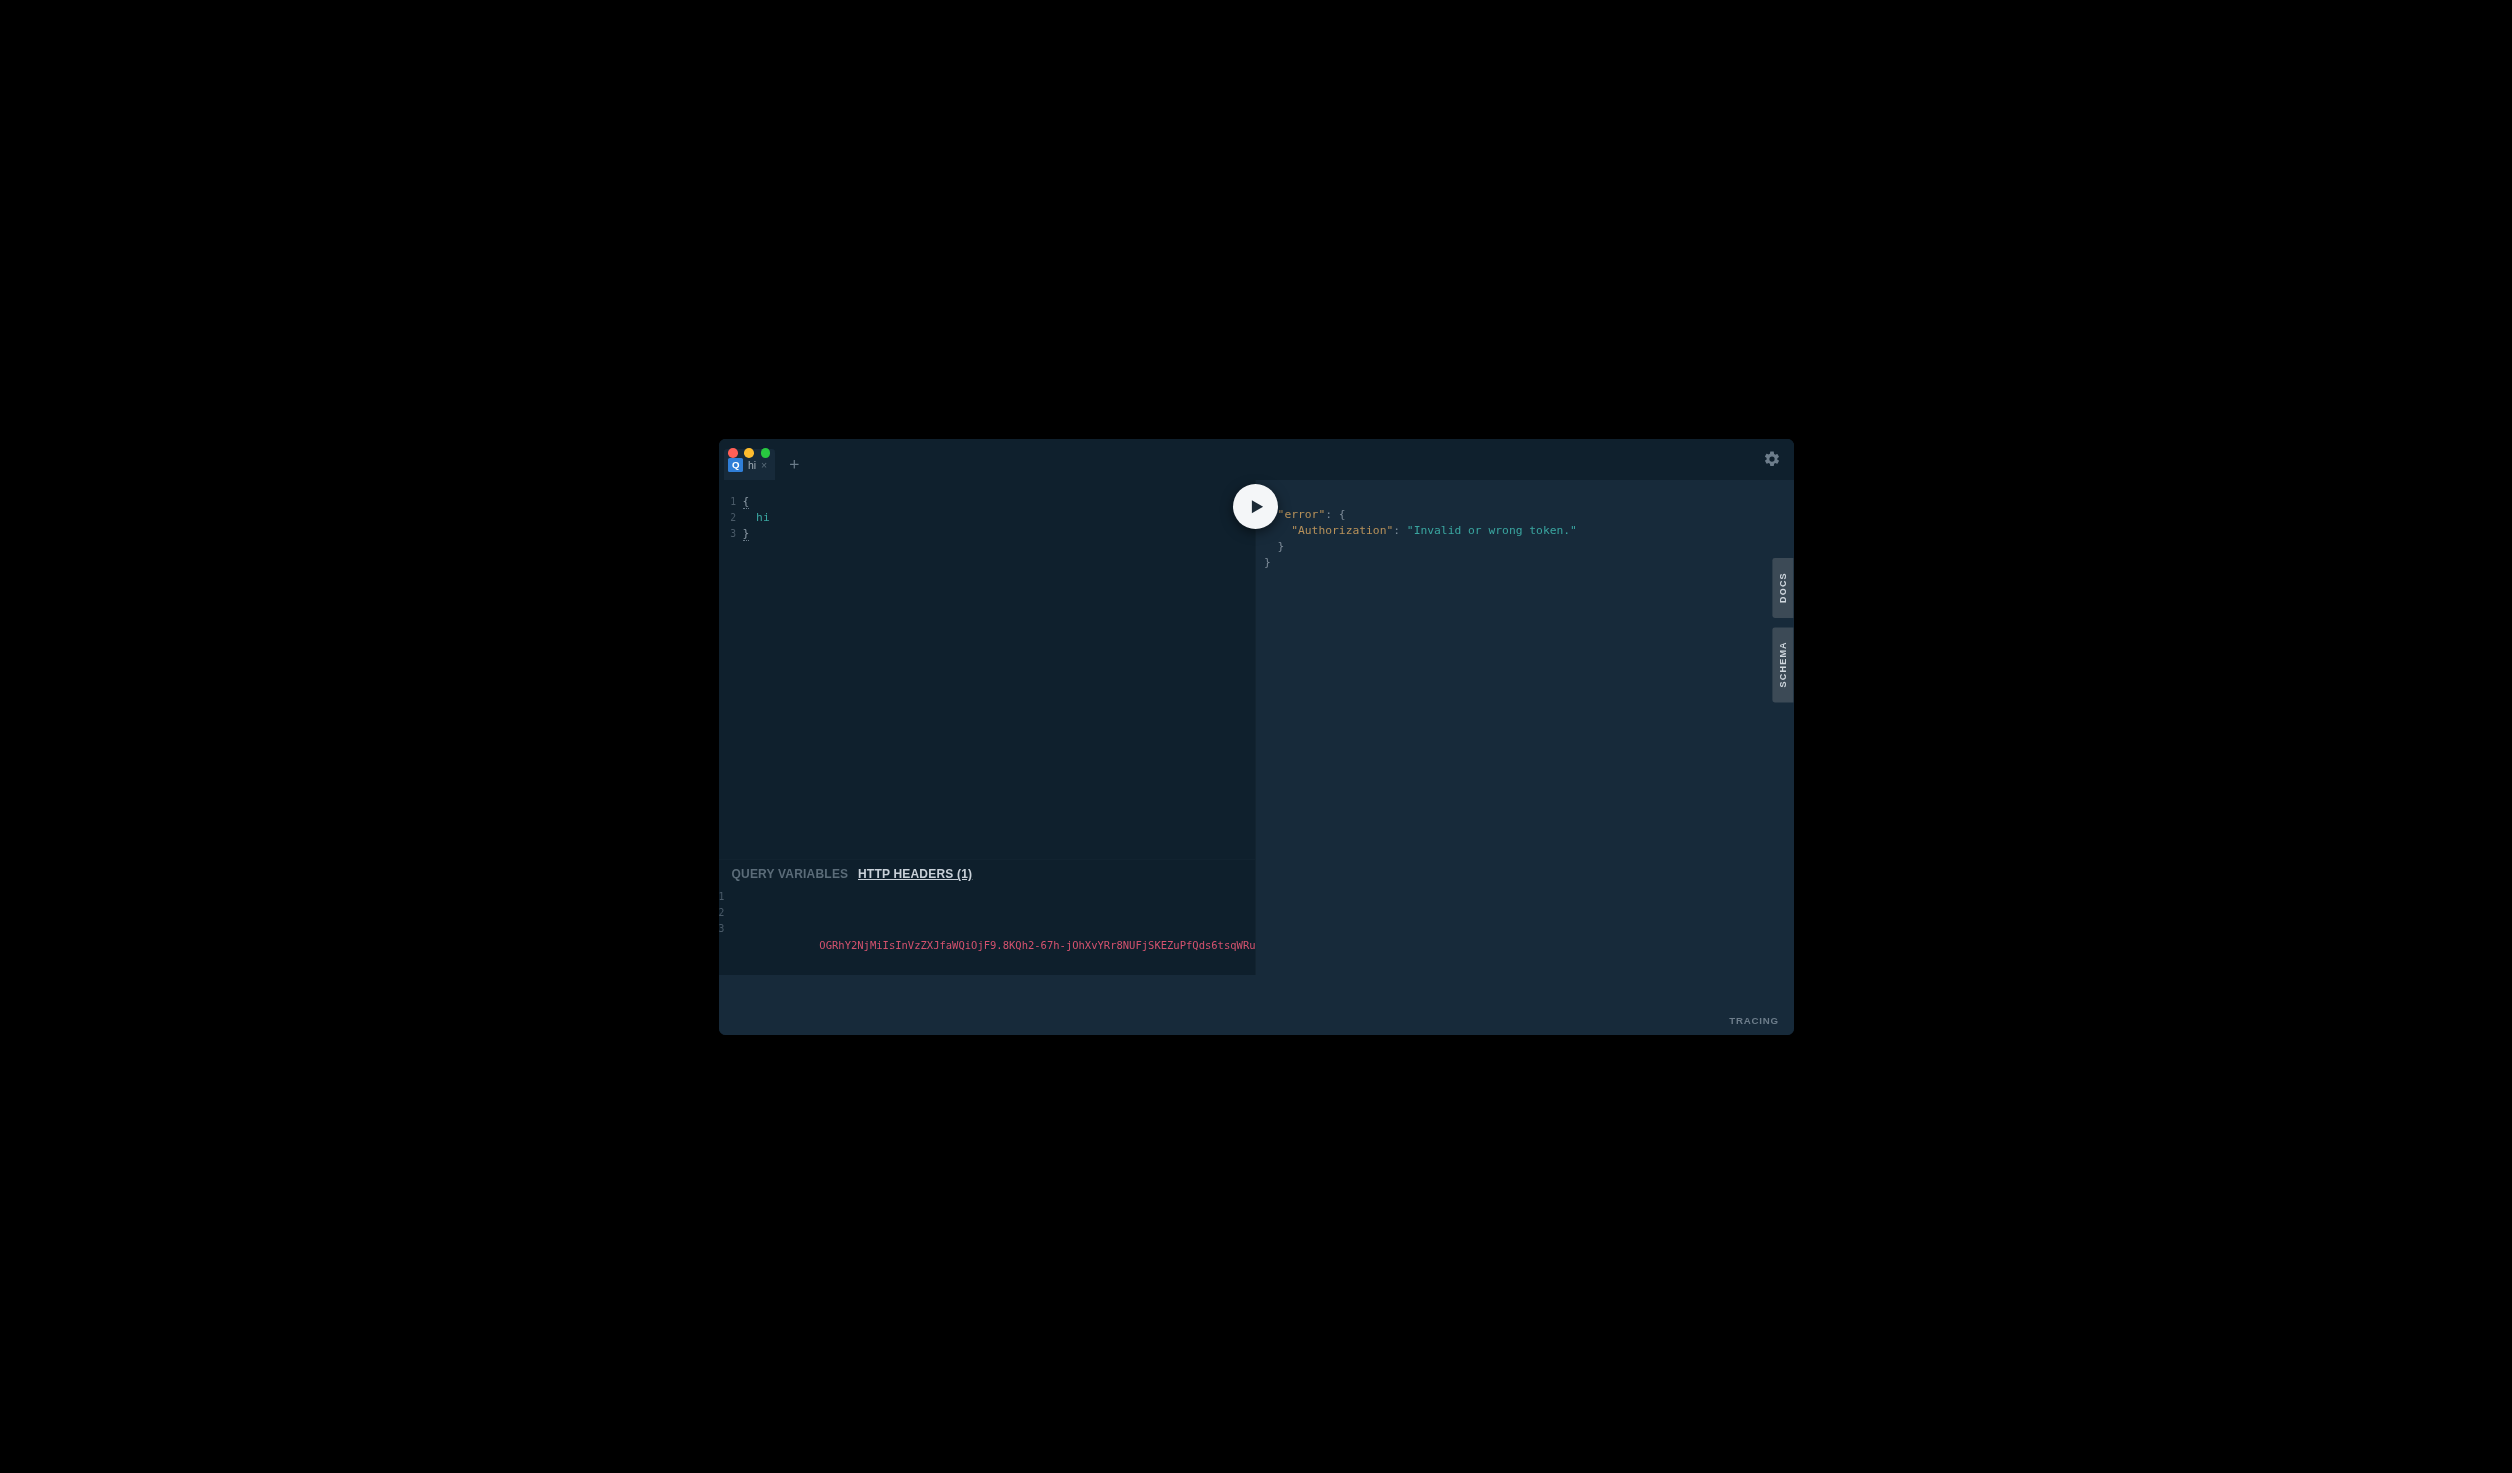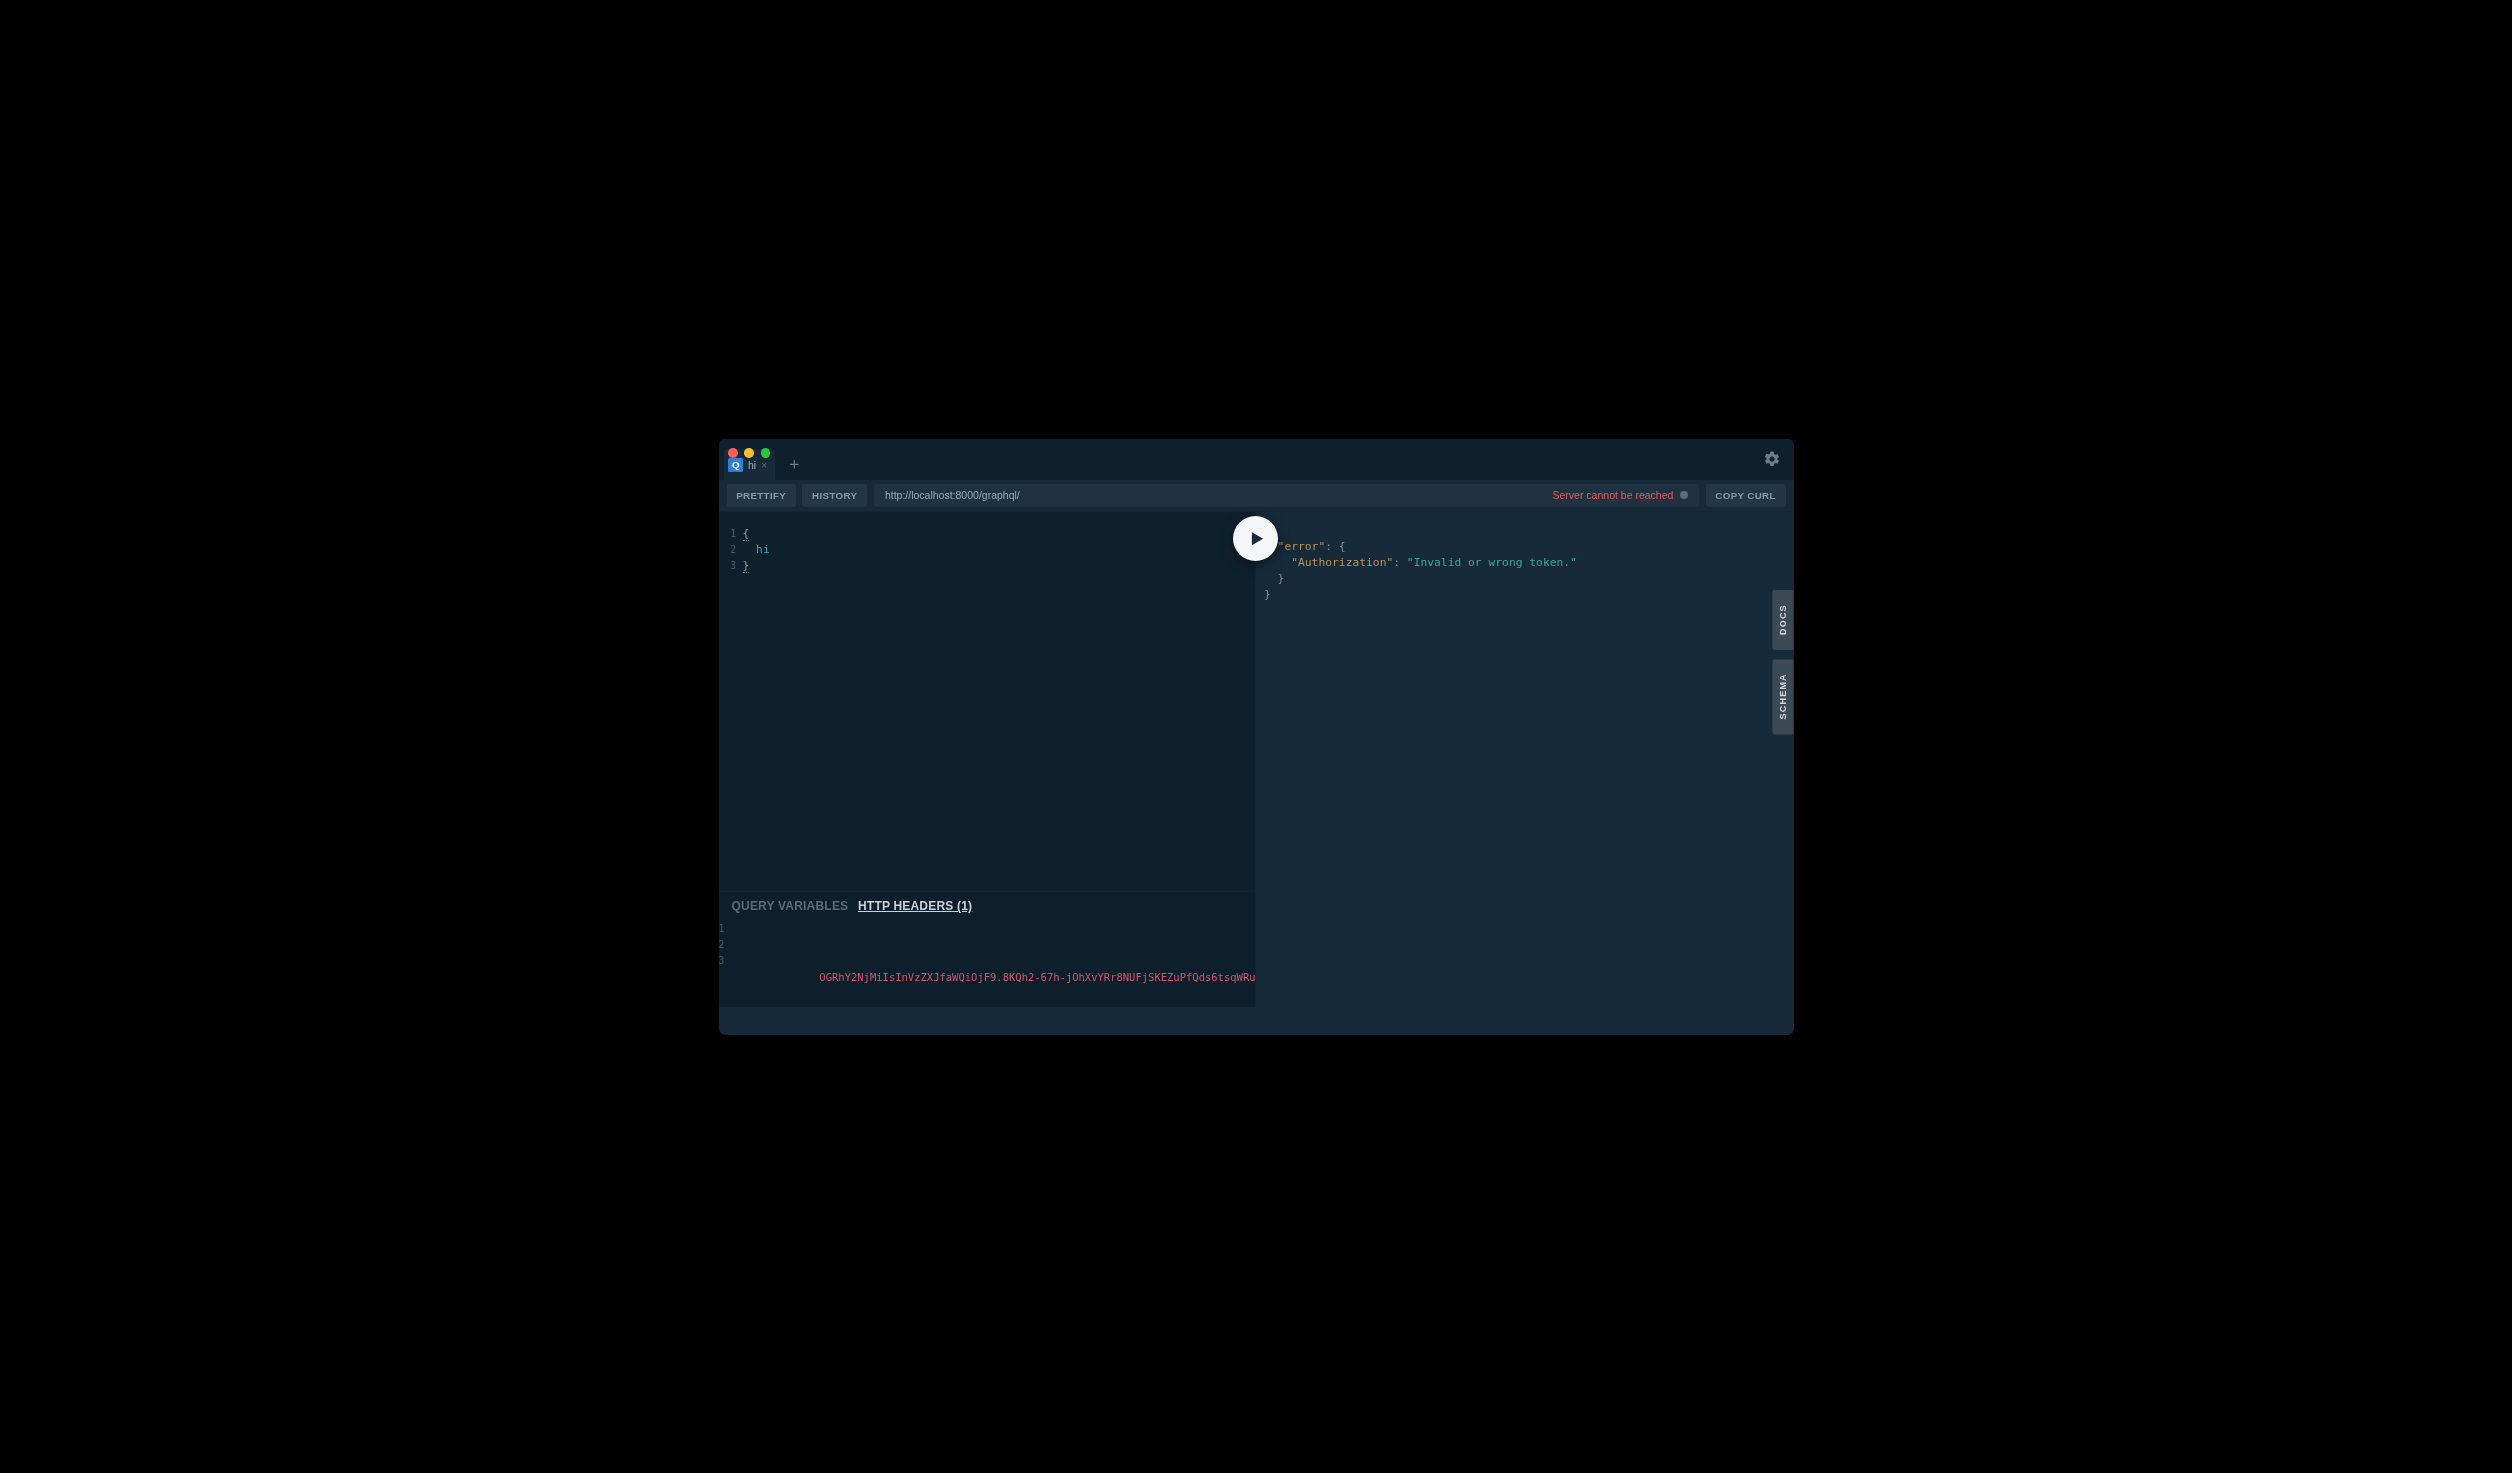--- a/index.html
+++ b/index.html
@@ -278,32 +278,20 @@
           </svg>
       </div>
     </div>
     <div class="gear-btn">
       <svg viewBox="0 0 24 24">
           <path d="M19.14,12.94a7.07,7.07,0,0,0,.05-.94,7.07,7.07,0,0,0-.05-.94l2.03-1.58a.5.5,0,0,0,.12-.64l-1.92-3.32a.5.5,0,0,0-.61-.22l-2.39.96a7.22,7.22,0,0,0-1.63-.94l-.36-2.54A.5.5,0,0,0,13.88,2H10.12a.5.5,0,0,0-.5.42L9.26,4.96a7.22,7.22,0,0,0-1.63.94l-2.39-.96a.5.5,0,0,0-.61.22L2.71,8.48a.5.5,0,0,0,.12.64l2.03,1.58a7.07,7.07,0,0,0-.05.94,7.07,7.07,0,0,0,.05.94L2.83,14.16a.5.5,0,0,0-.12.64l1.92,3.32a.5.5,0,0,0,.61.22l2.39-.96a7.22,7.22,0,0,0,1.63.94l.36,2.54a.5.5,0,0,0,.5.42h3.76a.5.5,0,0,0,.5-.42l.36-2.54a7.22,7.22,0,0,0,1.63-.94l2.39.96a.5.5,0,0,0,.61-.22l1.92-3.32a.5.5,0,0,0-.12-.64ZM12,15.5A3.5,3.5,0,1,1,15.5,12,3.5,3.5,0,0,1,12,15.5Z"></path>
         </svg>
     </div>
   </div>
 
-  <div class="toolbar">
-    <div class="btn">PRETTIFY</div>
-    <div class="btn">HISTORY</div>
-    <div class="url-input">
-      <span class="url-text">http://localhost:8000/graphql/</span>
-      <span class="server-status">
-        <span class="server-status-text">Server cannot be reached</span>
-        <span class="server-status-dot"></span>
-      </span>
-    </div>
-    <div class="btn">COPY CURL</div>
-  </div>
 
   <div class="main">
 
     <div class="editor-column">
       <div class="editor-pane">
         <div class="gutter">
           <div>1</div>
           <div>2</div>
           <div>3</div>
         </div>
@@ -352,15 +340,18 @@
         </svg>
     </div>
 
     <div class="side-tabs">
       <div class="side-tab">DOCS</div>
       <div class="side-tab">SCHEMA</div>
     </div>
 
   </div>
 
+  <div class="footer">
+    <span class="footer-text">TRACING</span>
+  </div>
 
 </div>
 
 
 </body></html>

